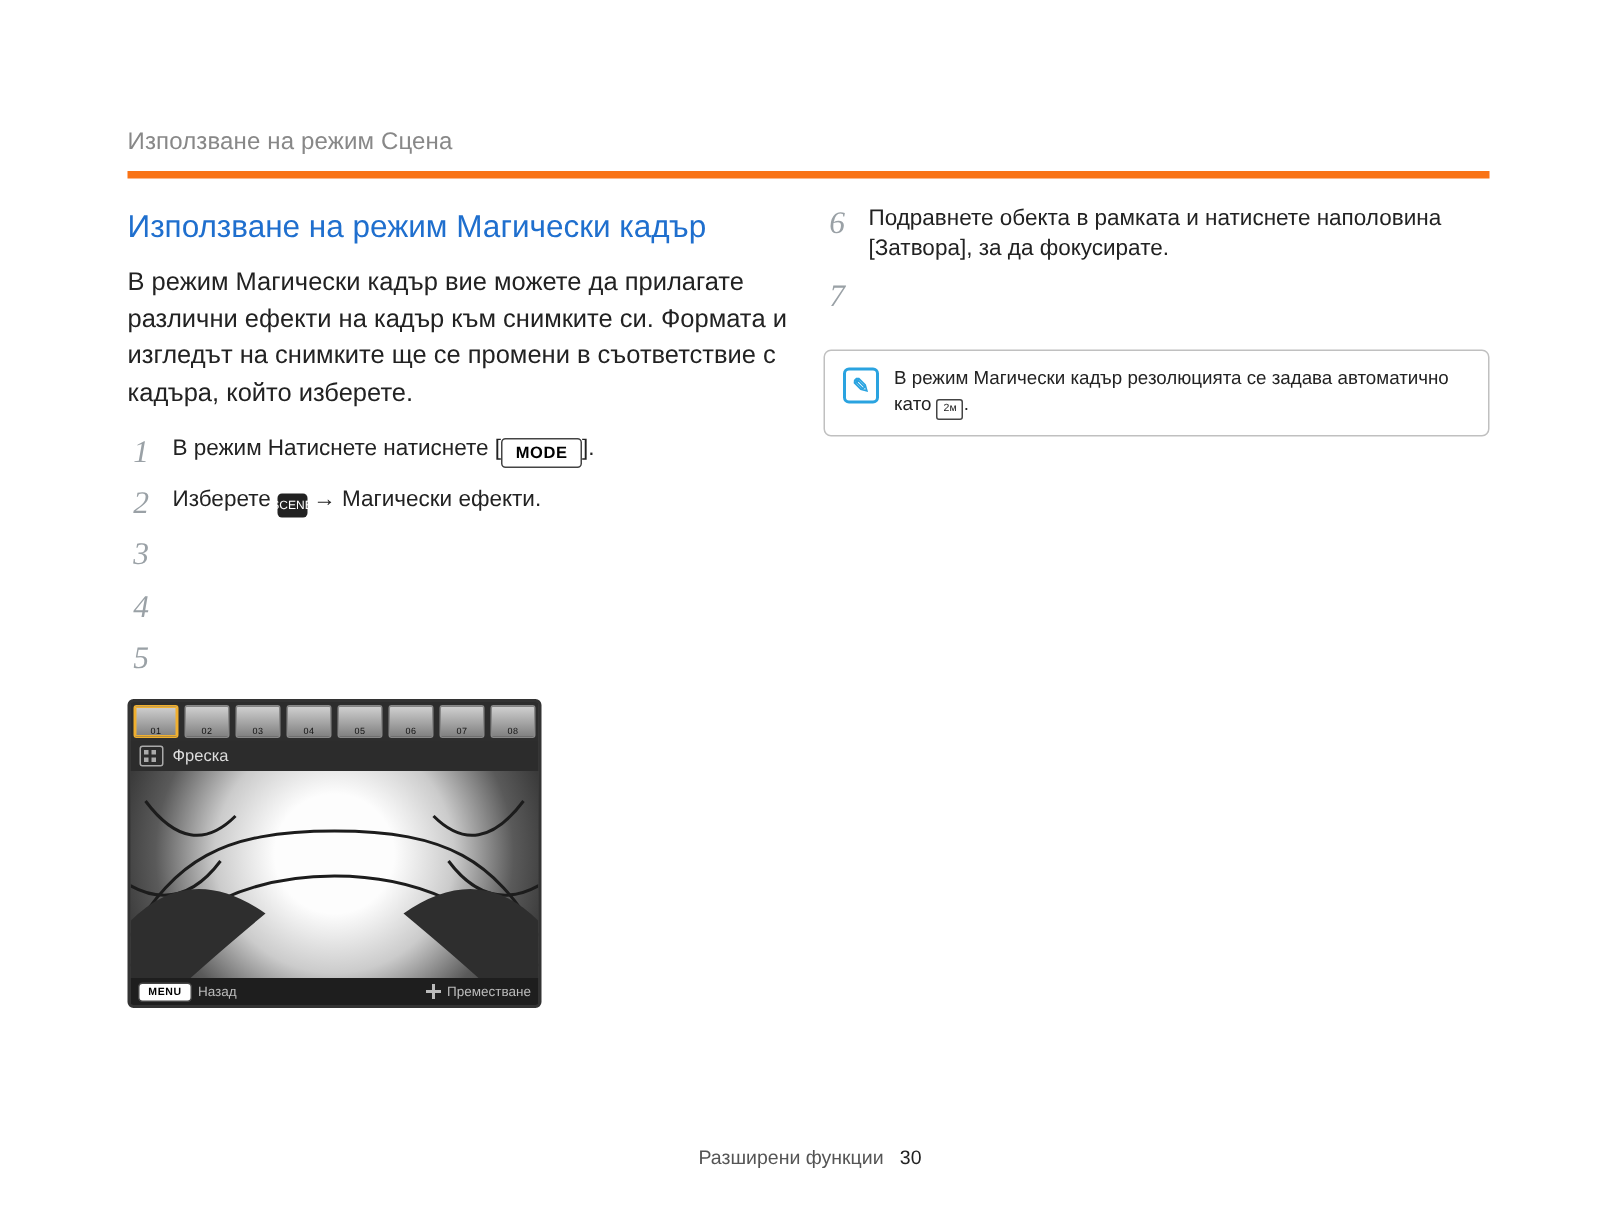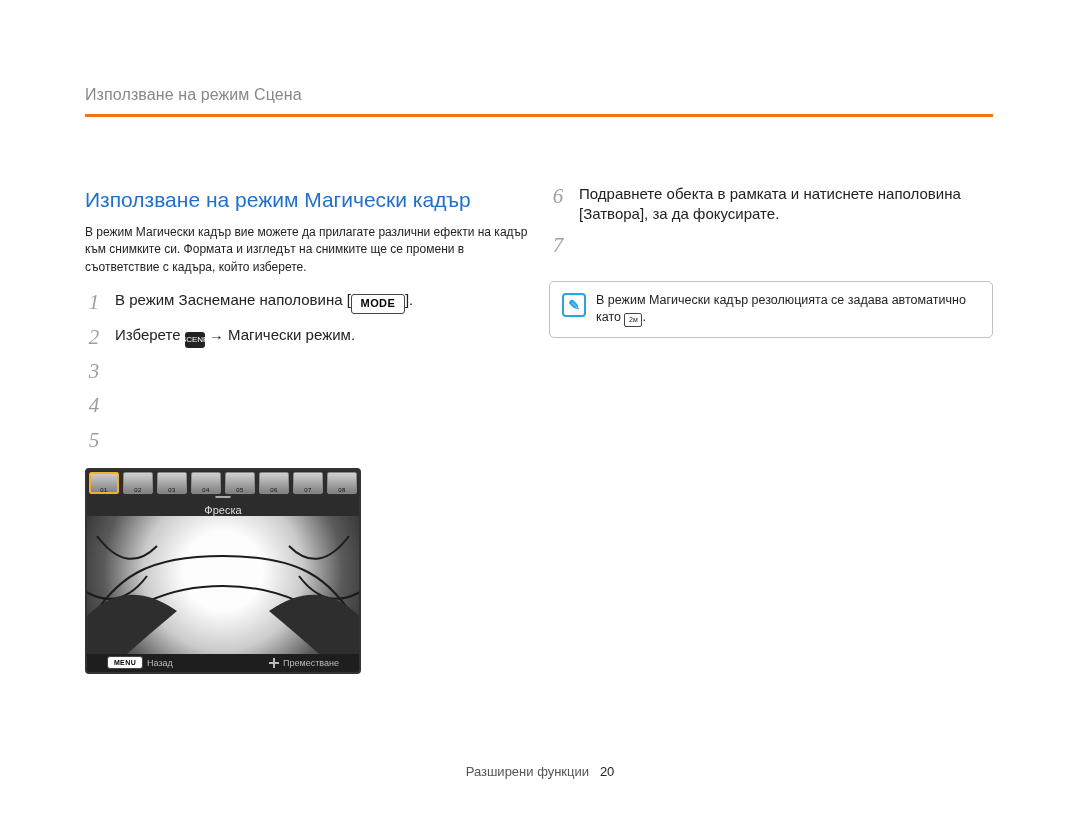--- a/index.html
+++ b/index.html
@@ -17,46 +17,45 @@
     width: 1080px;
     height: 815px;
     box-sizing: border-box;
   }
   .header-bar {
     position: absolute;
     top: 86px;
     left: 85px;
     width: 908px;
     height: 28px;
-    border-bottom: 3px solid #f97316;
+    border-bottom: 5px solid #f97316;
   }
   .header-title {
     font-size: 16px;
     color: #888;
     letter-spacing: .1px;
   }
   .columns {
     position: absolute;
     top: 136px;
     left: 85px;
     width: 908px;
     display: flex;
     gap: 20px;
-    margin-top: 48px;
   }
   .col {
     flex: 1 1 50%;
   }
   .sub-heading {
     font-size: 21px;
     color: #1f6fce;
     margin: 4px 0 12px;
   }
   .intro {
-    font-size: 12px;
+    font-size: 17px;
     line-height: 1.45;
     margin-bottom: 14px;
   }
   .steps {
     list-style: none;
     padding: 0;
     margin: 0;
   }
   .steps li {
     display: flex;
@@ -183,21 +182,20 @@
     position: absolute;
     top: 26px; left: 0; right: 0;
     height: 20px;
     display:flex;
     align-items:center;
     gap:6px;
     padding:0 6px;
     background: rgba(40,40,40,.85);
     color:#ddd;
     font-size: 11px;
-    flex-direction: column;
   }
   .label-icon {
     width:14px; height:12px;
     border:1px solid #aaa; border-radius:2px;
     display:inline-block;
     background:
       linear-gradient(#aaa,#aaa) 2px 2px/3px 3px no-repeat,
       linear-gradient(#aaa,#aaa) 7px 2px/3px 3px no-repeat,
       linear-gradient(#aaa,#aaa) 2px 7px/3px 3px no-repeat,
       linear-gradient(#aaa,#aaa) 7px 7px/3px 3px no-repeat;
@@ -212,21 +210,21 @@
   .bottom-bar {
     position:absolute;
     left:0; right:0; bottom:0;
     height:18px;
     background:#1e1e1e;
     display:flex;
     align-items:center;
     font-size:9px;
     color:#bbb;
     gap:4px;
-    padding:0 20px;
+    padding:0 5px;
   }
   .bottom-bar .spacer { flex:1; }
   .bottom-icon {
     width:10px;height:10px;display:inline-block;position:relative;
   }
   .bottom-icon.cross::before,
   .bottom-icon.cross::after{
     content:"";position:absolute;background:#bbb;
   }
   .bottom-icon.cross::before{left:4px;top:0;width:2px;height:10px;}
@@ -254,27 +252,27 @@
   <div class="columns">
 
     <div class="col">
       <div class="sub-heading">Използване на режим Магически кадър</div>
       <div class="intro">В режим Магически кадър вие можете да прилагате различни ефекти на кадър към снимките си. Форматa и изгледът на снимките ще се промени в съответствие с кадъра, който изберете.</div>
 
       <ul class="steps">
         <li>
           <span class="stepnum">1</span>
           <span class="step-text">
-            <span>В режим Заснемане наполовина [</span><span class="badge">MODE</span><span>].</span>
+            <span>В режим Натиснете натиснете [</span><span class="badge">MODE</span><span>].</span>
           </span>
         </li>
         <li>
           <span class="stepnum">2</span>
           <span class="step-text">
-            <span>Изберете </span><span class="chip-icon">SCENE</span><span> → </span><span class="bold">Магически режим</span><span>.</span>
+            <span>Изберете </span><span class="chip-icon">SCENE</span><span> → </span><span class="bold">Магически ефекти</span><span>.</span>
           </span>
         </li>
         <li>
           <span class="stepnum">3</span>
         </li>
         <li>
           <span class="stepnum">4</span>
         </li>
         <li>
           <span class="stepnum">5</span>
@@ -340,16 +338,16 @@
         <span class="note-text">
           <span>В режим Магически кадър резолюцията се задава автоматично като </span><span class="tiny-badge">2м</span>.
         </span>
       </div>
     </div>
 
   </div>
 
   <div class="footer">
     <span>Разширени функции</span>
-    &nbsp;&nbsp;<span class="pnum">20</span>
+    &nbsp;&nbsp;<span class="pnum">30</span>
   </div>
 
 </div>
 
 </body></html>

